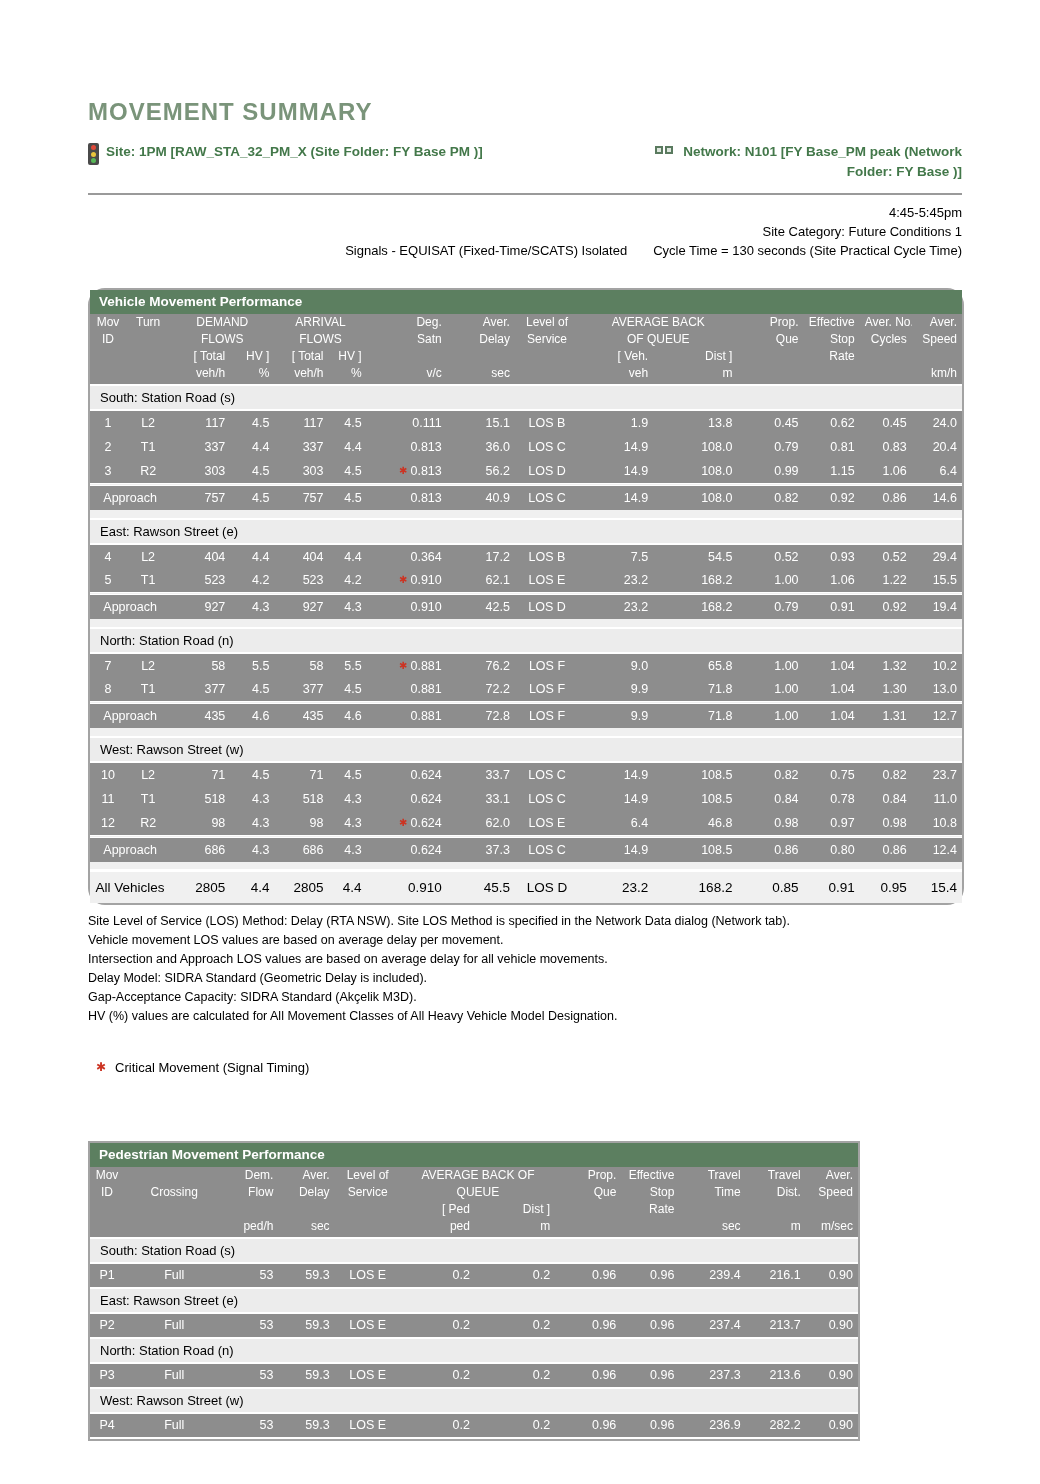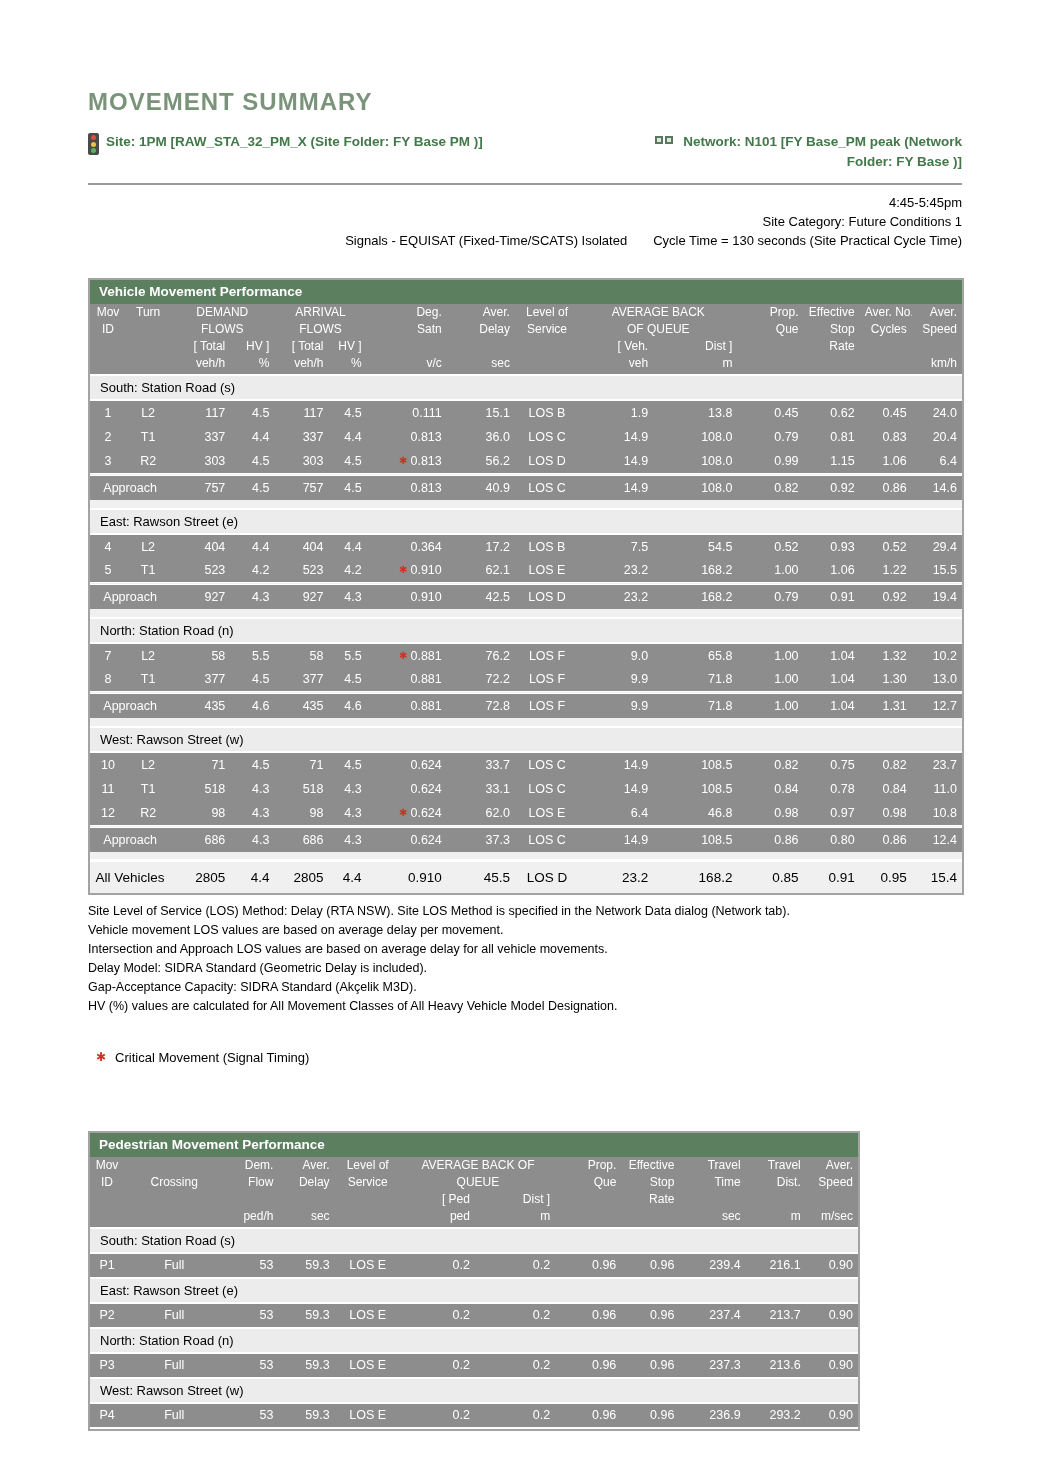--- a/index.html
+++ b/index.html
@@ -15,21 +15,21 @@
   *{box-sizing:border-box;}
   html,body{margin:0;padding:0;}
   body{
     width:1040px;min-height:1484px;background:#ffffff;color:#000;
     font-family:"Liberation Sans",sans-serif;
   }
   .content{padding:84px 78px 40px 88px;width:1040px;}
 
   .report-title{
     font-size:24px;font-weight:bold;color:var(--title-green);
-    letter-spacing:1px;margin:4px 0 16px 0;
+    letter-spacing:1px;margin:14px 0 16px 0;
   }
 
   .site-row{display:flex;justify-content:space-between;align-items:flex-start;
     color:var(--link-green);font-weight:bold;font-size:13.5px;margin-bottom:10px;}
   .site-left{display:flex;align-items:flex-start;gap:7px;max-width:520px;line-height:1.45;}
   .site-right{display:flex;align-items:flex-start;gap:7px;width:312px;justify-content:flex-end;}
   .site-right .txt{text-align:right;line-height:1.5;width:282px;}
 
   .traffic-icon{width:11px;height:22px;background:#4a4a4a;border-radius:2px;
     display:inline-flex;flex-direction:column;align-items:center;justify-content:space-evenly;flex:0 0 auto;margin-top:1px;}
@@ -40,21 +40,21 @@
 
   .network-icon{display:inline-flex;gap:2px;align-items:center;margin-top:4px;flex:0 0 auto;}
   .network-icon i{width:8px;height:8px;border:2px solid #5a7a5f;background:#dfe8df;display:block;}
 
   .rule{border:0;border-top:2px solid #9a9a9a;margin:10px 0 8px 0;}
 
   .info-line{font-size:13px;line-height:19px;color:#000;text-align:right;}
   .signals-line .gap{display:inline-block;width:26px;}
 
   .tbl-wrap{border:2px solid var(--border-gray);background:var(--table-bg);margin-top:28px;}
-  .veh-wrap{width:876px;}
+  .veh-wrap{width:876px;border-radius:17px;}
   .ped-wrap{width:772px;margin-top:66px;}
 
   .band{background:var(--band-green);color:#fff;font-weight:bold;font-size:13.5px;
     padding:4px 9px 5px 9px;}
 
   table{border-collapse:collapse;table-layout:fixed;width:100%;}
   th,td{overflow:hidden;white-space:nowrap;}
 
   thead th{
     background:var(--row-gray);color:#fff;font-weight:normal;font-size:12px;
@@ -623,20 +623,20 @@
             <td class="l">P4</td>
             <td class="l">Full</td>
             <td class="r">53</td>
             <td class="r">59.3</td>
             <td class="los">LOS E</td>
             <td class="r">0.2</td>
             <td class="r">0.2</td>
             <td class="r">0.96</td>
             <td class="r">0.96</td>
             <td class="r">236.9</td>
-            <td class="r">293.2</td>
+            <td class="r">282.2</td>
             <td class="r">0.90</td>
           </tr>
         </tbody>
     </table>
   </div>
 
 </div>
 
 </body></html>

